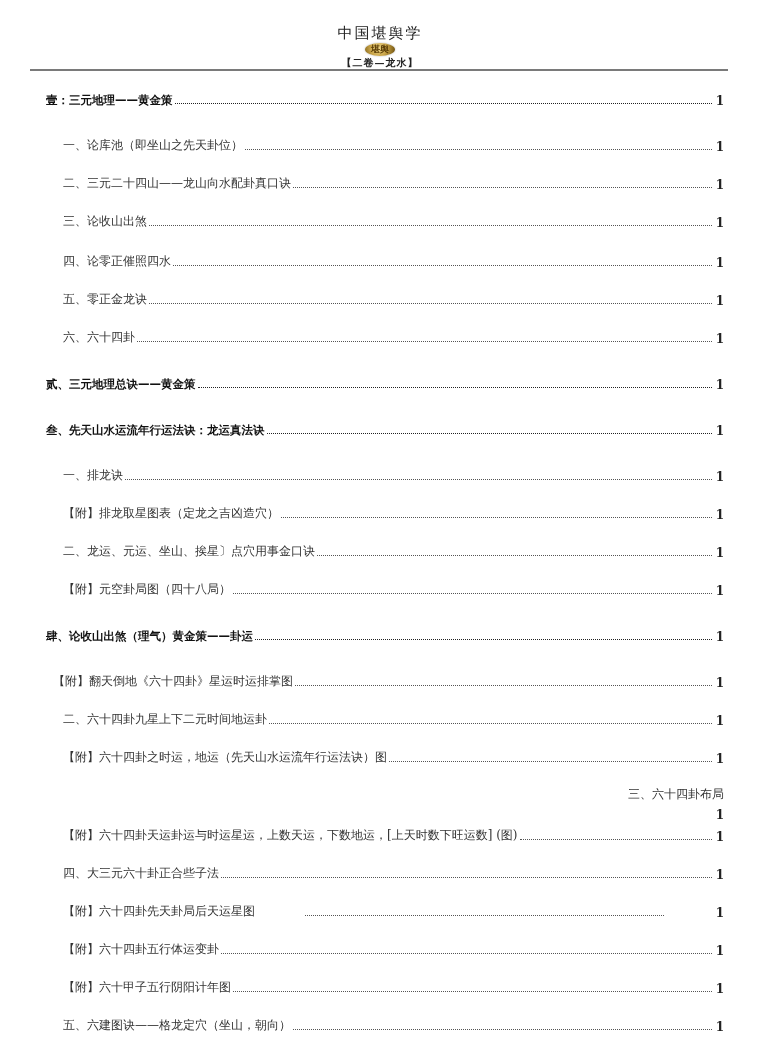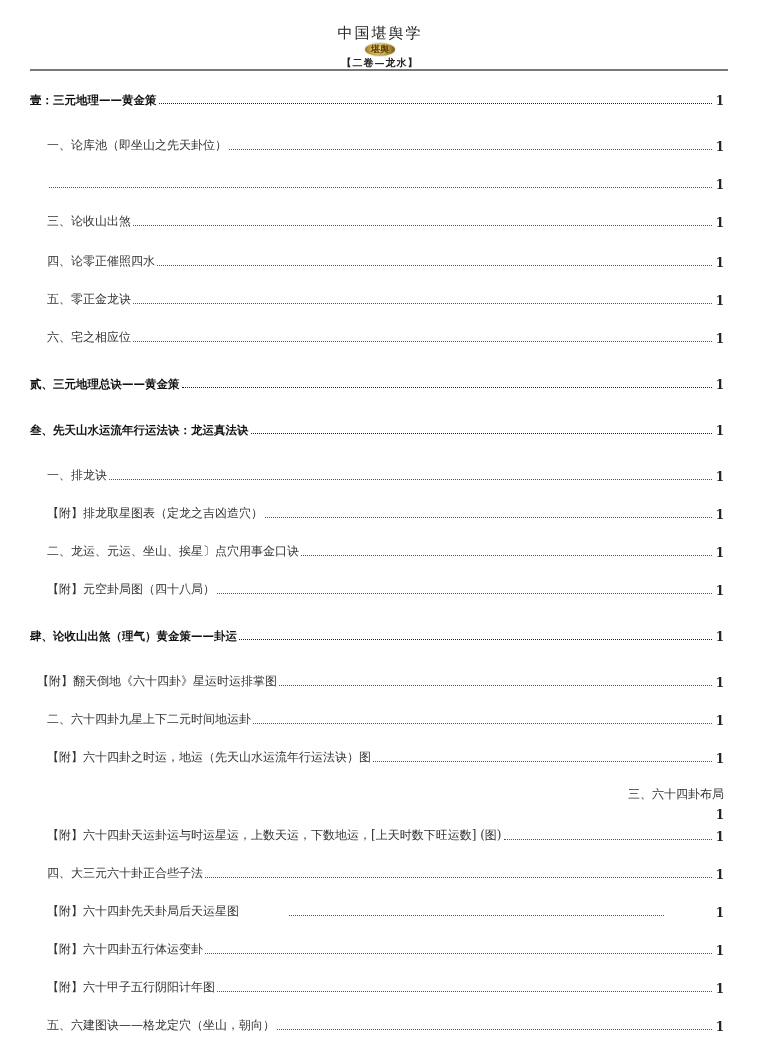--- a/index.html
+++ b/index.html
@@ -9,21 +9,21 @@
             display: flex; align-items: center; justify-content: center; flex-direction: column; }
   .header .title { font-size: 15px; letter-spacing: 2px; color: #222; }
   .logo { width: 30px; height: 30px; border-radius: 50%; margin: 0 10px;
           background: radial-gradient(circle at 45% 40%, #f1d98a 0%, #c9a448 45%, #8a6a1e 80%, #5e4510 100%);
           box-shadow: 0 0 2px rgba(0,0,0,0.3); display: flex; align-items: center; justify-content: center; }
   .logo span { font-size: 9px; color: #5a3d06; font-weight: bold; }
   .header .sub { font-size: 10px; font-weight: bold; color: #222; letter-spacing: 1px; }
   .rule { position: absolute; left: 30px; width: 698px; top: 69px; height: 2px; background: #7a7a7a; }
   .toc { position: absolute; left: 0; top: 0; width: 760px; }
   .entry { position: absolute; left: 0; width: 760px; height: 20px; display: flex; align-items: flex-end; }
-  .entry .label { white-space: nowrap; font-size: 12px; color: #333; }
+  .entry .label { white-space: nowrap; font-size: 12px; color: #333; margin-left: 16px; }
   .entry.level1 .label { font-family: "DejaVu Sans", "Liberation Sans", sans-serif; font-weight: bold; font-size: 11.5px; color: #111; }
   .entry .leader { flex: 1; border-bottom: 1px dotted #555; margin: 0 2px 4px 2px; height: 1px; }
   .entry.level1 .leader { border-bottom: 1.5px dotted #222; }
   .entry .page { font-size: 12px; font-weight: bold; color: #222; width: 10px; text-align: right; }
   .footer { position: absolute; top: 1038px; left: 0; width: 760px; text-align: center;
             font-size: 11px; font-weight: bold; color: #333; margin-top: 35px; }
 </style>
 </head>
 <body>
 
@@ -41,40 +41,41 @@
       <span class="label">壹：三元地理——黄金策</span>
       <span class="leader"></span>
       <span class="page">1</span>
     </div>
     <div class="entry level2" style="top: 134px; padding-left: 47px; padding-right: 36px; box-sizing: border-box;">
       <span class="label">一、论库池（即坐山之先天卦位）</span>
       <span class="leader"></span>
       <span class="page">1</span>
     </div>
     <div class="entry level2" style="top: 172px; padding-left: 47px; padding-right: 36px; box-sizing: border-box;">
+      <span class="label">二、三元二十四山——龙山向水配卦真口诀</span>
       <span class="leader"></span>
       <span class="page">1</span>
     </div>
     <div class="entry level2" style="top: 210px; padding-left: 47px; padding-right: 36px; box-sizing: border-box;">
       <span class="label">三、论收山出煞</span>
       <span class="leader"></span>
       <span class="page">1</span>
     </div>
     <div class="entry level2" style="top: 250px; padding-left: 47px; padding-right: 36px; box-sizing: border-box;">
       <span class="label">四、论零正催照四水</span>
       <span class="leader"></span>
       <span class="page">1</span>
     </div>
     <div class="entry level2" style="top: 288px; padding-left: 47px; padding-right: 36px; box-sizing: border-box;">
       <span class="label">五、零正金龙诀</span>
       <span class="leader"></span>
       <span class="page">1</span>
     </div>
     <div class="entry level2" style="top: 326px; padding-left: 47px; padding-right: 36px; box-sizing: border-box;">
-      <span class="label">六、宅之相应位</span>
+      <span class="label">六、六十四卦</span>
       <span class="leader"></span>
       <span class="page">1</span>
     </div>
     <div class="entry level1" style="top: 372px; padding-left: 30px; padding-right: 36px; box-sizing: border-box;">
       <span class="label">贰、三元地理总诀——黄金策</span>
       <span class="leader"></span>
       <span class="page">1</span>
     </div>
     <div class="entry level1" style="top: 418px; padding-left: 30px; padding-right: 36px; box-sizing: border-box;">
       <span class="label">叁、先天山水运流年行运法诀：龙运真法诀</span>

